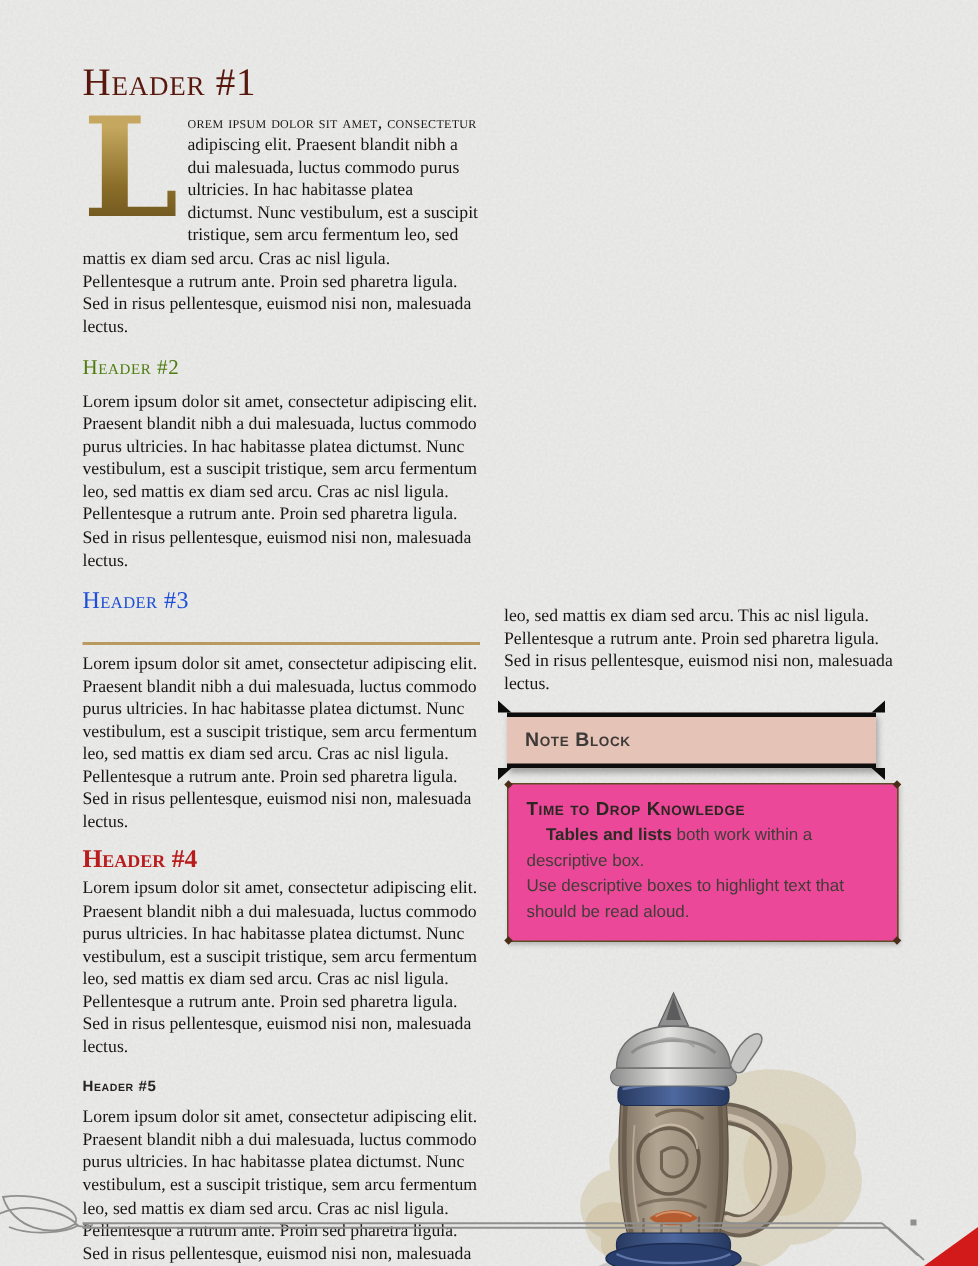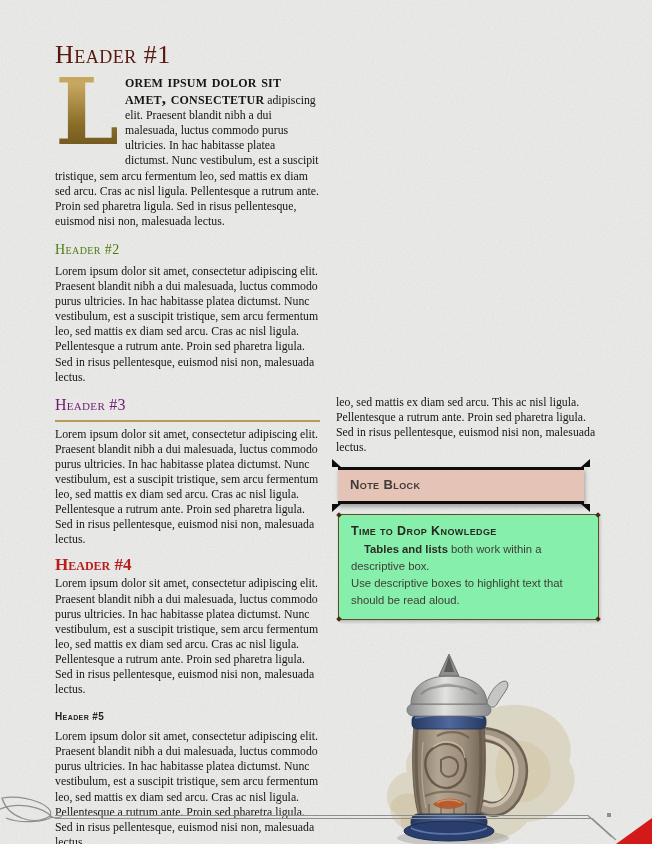--- a/index.html
+++ b/index.html
@@ -20,42 +20,42 @@
   h1.hb{
     margin:0 0 4px 0;font-size:26px;line-height:30px;font-weight:500;
     color:#58180D;font-variant:small-caps;letter-spacing:.5px;
   }
   h2.hb{
     margin:8px 0 2px 0;font-size:14px;line-height:24px;font-weight:500;
     color:#4d7c0f;font-variant:small-caps;letter-spacing:.4px;
   }
   h3.hb{
     margin:10px 0 5px 0;font-size:16px;line-height:19px;font-weight:500;
-    color:#701a75;font-variant:small-caps;letter-spacing:.3px;
-    border-bottom:2px solid #b89a5e;padding-bottom:6px;
+    color:#1d4ed8;font-variant:small-caps;letter-spacing:.3px;
+    border-bottom:2px solid #b89a5e;padding-bottom:18px;
   }
   h4.hb{
     margin:10px 0 3px 0;font-size:17px;line-height:16px;font-weight:600;
     color:#b91c1c;font-variant:small-caps;
   }
   h5.hb{
     margin:12px 0 5px 0;font-size:10px;line-height:15px;font-weight:700;
     color:#25221f;font-variant:small-caps;letter-spacing:.4px;
     font-family:"Liberation Sans", sans-serif;
   }
 
   
   .dropcap{
     float:left;font-size:92px;line-height:72px;height:88px;width:62px;
     margin:2px 8px 0 0;font-weight:700;font-family:"DejaVu Serif", serif;
     color:#8f742f;
     background:linear-gradient(#c5a75f 10%, #8a6d28 55%, #5e481a 100%);
     -webkit-background-clip:text;background-clip:text;-webkit-text-fill-color:transparent;
   }
-  .lead-caps{font-variant:small-caps;letter-spacing:.2px;font-size:17px;font-weight:700;}
+  .lead-caps{font-variant:small-caps;letter-spacing:.2px;font-size:12px;font-weight:400;}
 
   
   .col-right .first-para{margin-top:26px;}
 
   
   .note-block{
     position:relative;margin:12px 17px 0 2px;
     background:#e6c3b7;border-top:3px solid #0d0d0d;border-bottom:3px solid #0d0d0d;
     padding:7px 12px 8px 12px;box-shadow:1px 3px 4px rgba(0,0,0,.3);
   }
@@ -68,21 +68,21 @@
     font-size:11.5px;line-height:14px;color:#56504c;
   }
   .corner{position:absolute;width:0;height:0;}
   .corner.tl{left:-6px;top:-11px;border-bottom:8px solid #0d0d0d;border-right:9px solid transparent;}
   .corner.tr{right:-6px;top:-11px;border-bottom:8px solid #0d0d0d;border-left:9px solid transparent;}
   .corner.bl{left:-6px;bottom:-11px;border-top:8px solid #0d0d0d;border-right:9px solid transparent;}
   .corner.br{right:-6px;bottom:-11px;border-top:8px solid #0d0d0d;border-left:9px solid transparent;}
 
   
   .desc-box{
-    position:relative;margin:10px 2px 0 2px;background:#86efac;
+    position:relative;margin:10px 2px 0 2px;background:#ec4899;
     border:1px solid #5e4c26;padding:8px 12px 10px 12px;
     box-shadow:1px 2px 3px rgba(0,0,0,.2);
   }
   .desc-title{
     margin:0 0 2px 0;font-family:"Liberation Sans", sans-serif;font-weight:700;
     font-size:12.5px;line-height:16px;color:#2a2620;font-variant:small-caps;letter-spacing:.4px;
   }
   .desc-line{
     margin:0;font-family:"Liberation Sans", sans-serif;
     font-size:11.3px;line-height:17px;color:#3f3d36;

